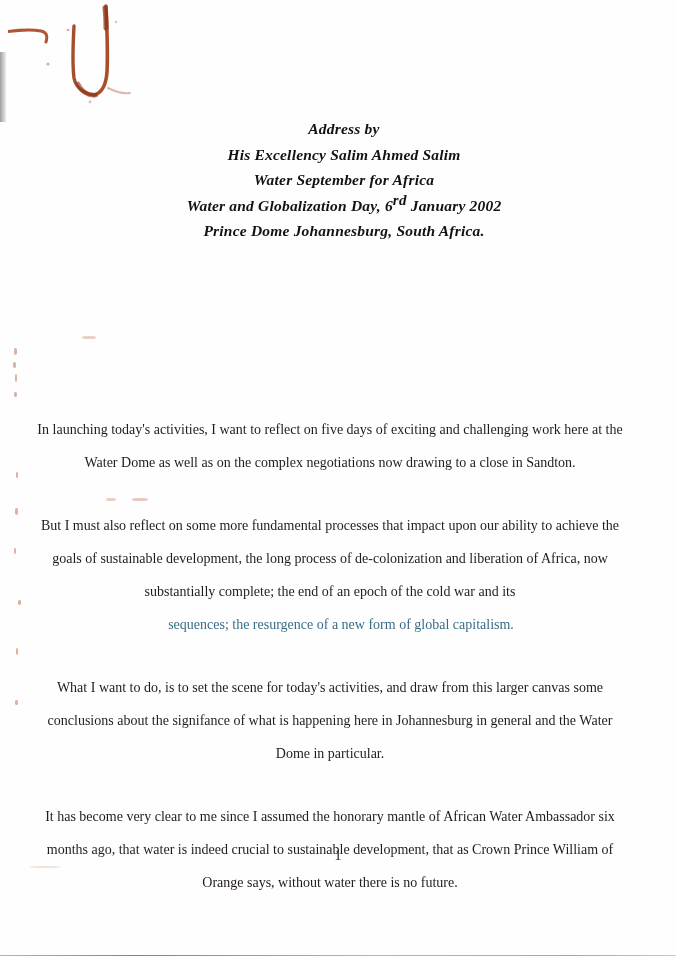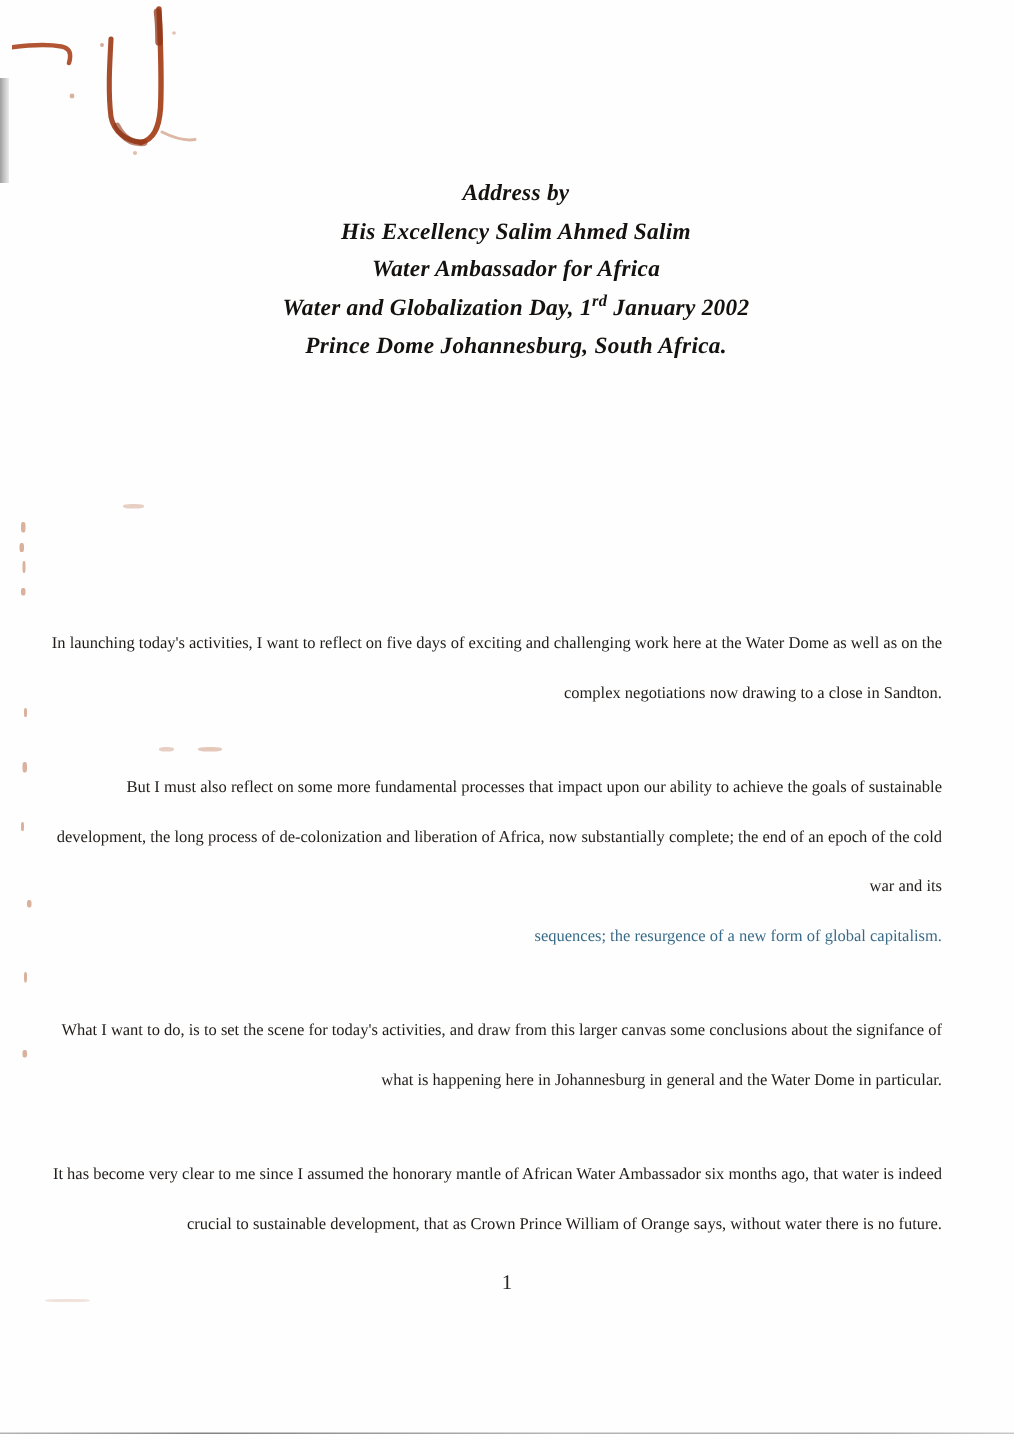--- a/index.html
+++ b/index.html
@@ -85,21 +85,21 @@
     font-weight: bold;
     font-style: italic;
     font-size: 15.5px;
     line-height: 25.5px;
     letter-spacing: .2px;
     color: #15110f;
     white-space: nowrap;
     padding-left: 12px;
   }
   .header-line sup {
-    font-size: 11px;
+    font-size: 15px;
     vertical-align: super;
     line-height: 0;
   }
 
   
   .main-heading {
     position: absolute;
     left: 42px;
     top: 303px;
     width: 600px;
@@ -112,25 +112,25 @@
   }
 
   
   .body-block {
     position: absolute;
     left: 32px;
     top: 413px;
     width: 596px;
   }
   .para {
-    font-size: 11px;
+    font-size: 14px;
     line-height: 33px;
     color: #211c19;
     margin: 0 0 30px 0;
-    text-align: right;
+    text-align: center;
   }
   .para:last-child { margin-bottom: 12px; }
   .para .indent-line {
     display: inline-block;
     width: 22px;
   }
   .faded-start {
     color: #0c4a6e;
     opacity: .82;
   }
@@ -188,23 +188,23 @@
       <circle cx="40" cy="64" r="1.6" fill="#b5633c" opacity="0.5"></circle>
       <circle cx="60" cy="30" r="1.3" fill="#a8431f" opacity="0.45"></circle>
       <circle cx="108" cy="22" r="1.2" fill="#b5633c" opacity="0.4"></circle>
       <circle cx="82" cy="102" r="1.4" fill="#b5633c" opacity="0.4"></circle>
     </svg>
   </div>
 
   <div class="header-block">
     <div class="header-line">Address by</div>
     <div class="header-line">His Excellency Salim Ahmed Salim</div>
-    <div class="header-line">Water Ambassador for Africa</div>
+    <div class="header-line">Water September for Africa</div>
     <div class="header-line">
-      <span>Water and Globalization Day, 1</span><sup>rd</sup><span> January 2002</span>
+      <span>Water and Globalization Day, 6</span><sup>rd</sup><span> January 2002</span>
     </div>
     <div class="header-line">Prince Dome Johannesburg, South Africa.</div>
   </div>
 
 
   <div class="body-block">
     <p class="para">In launching today's activities, I want to reflect on five days of exciting and challenging work here at the Water Dome as well as on the complex negotiations now drawing to a close in Sandton.</p>
 
     <p class="para"><span>But I must also reflect on some more fundamental processes that impact upon our ability to achieve the goals of sustainable development, the long process of de-colonization and liberation of Africa, now substantially complete; the end of an epoch of the cold war and its</span><br><span class="indent-line"></span><span class="faded-start">sequences; the resurgence of a new form of global capitalism.</span></p>
 

